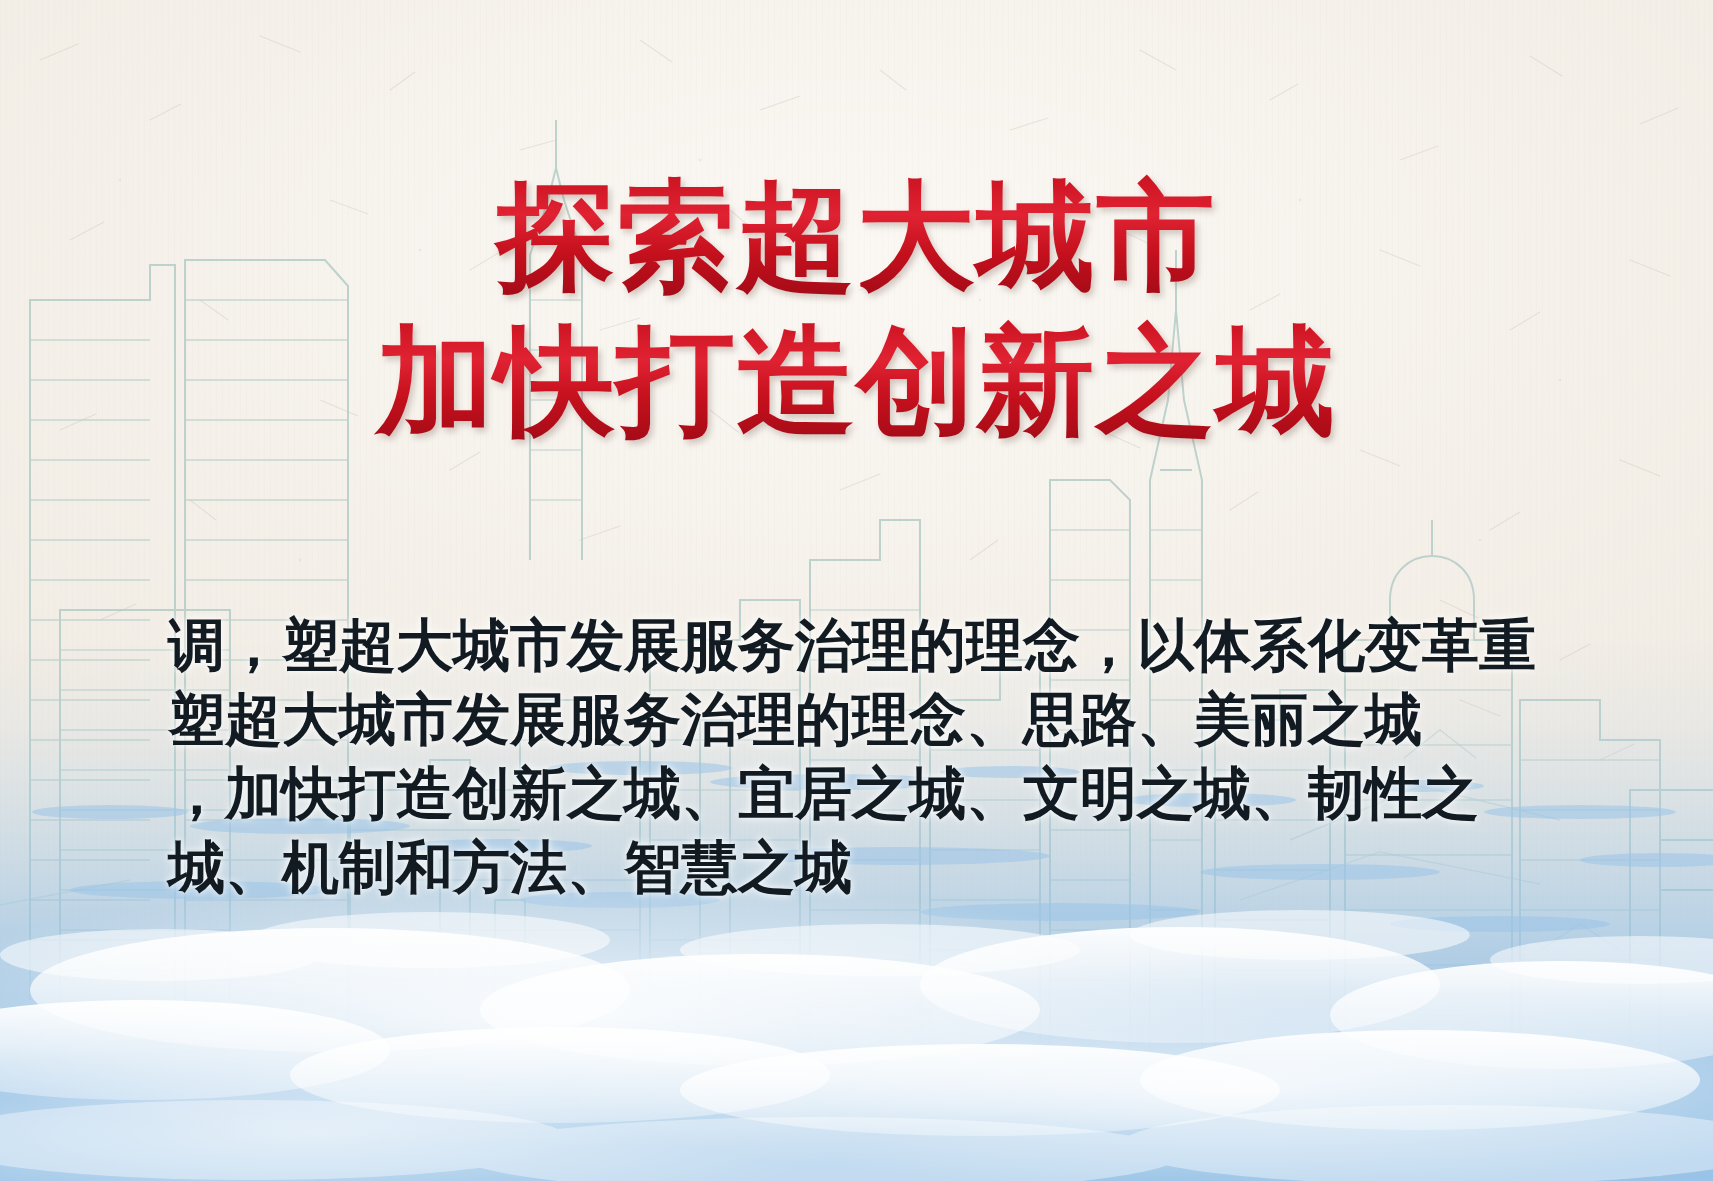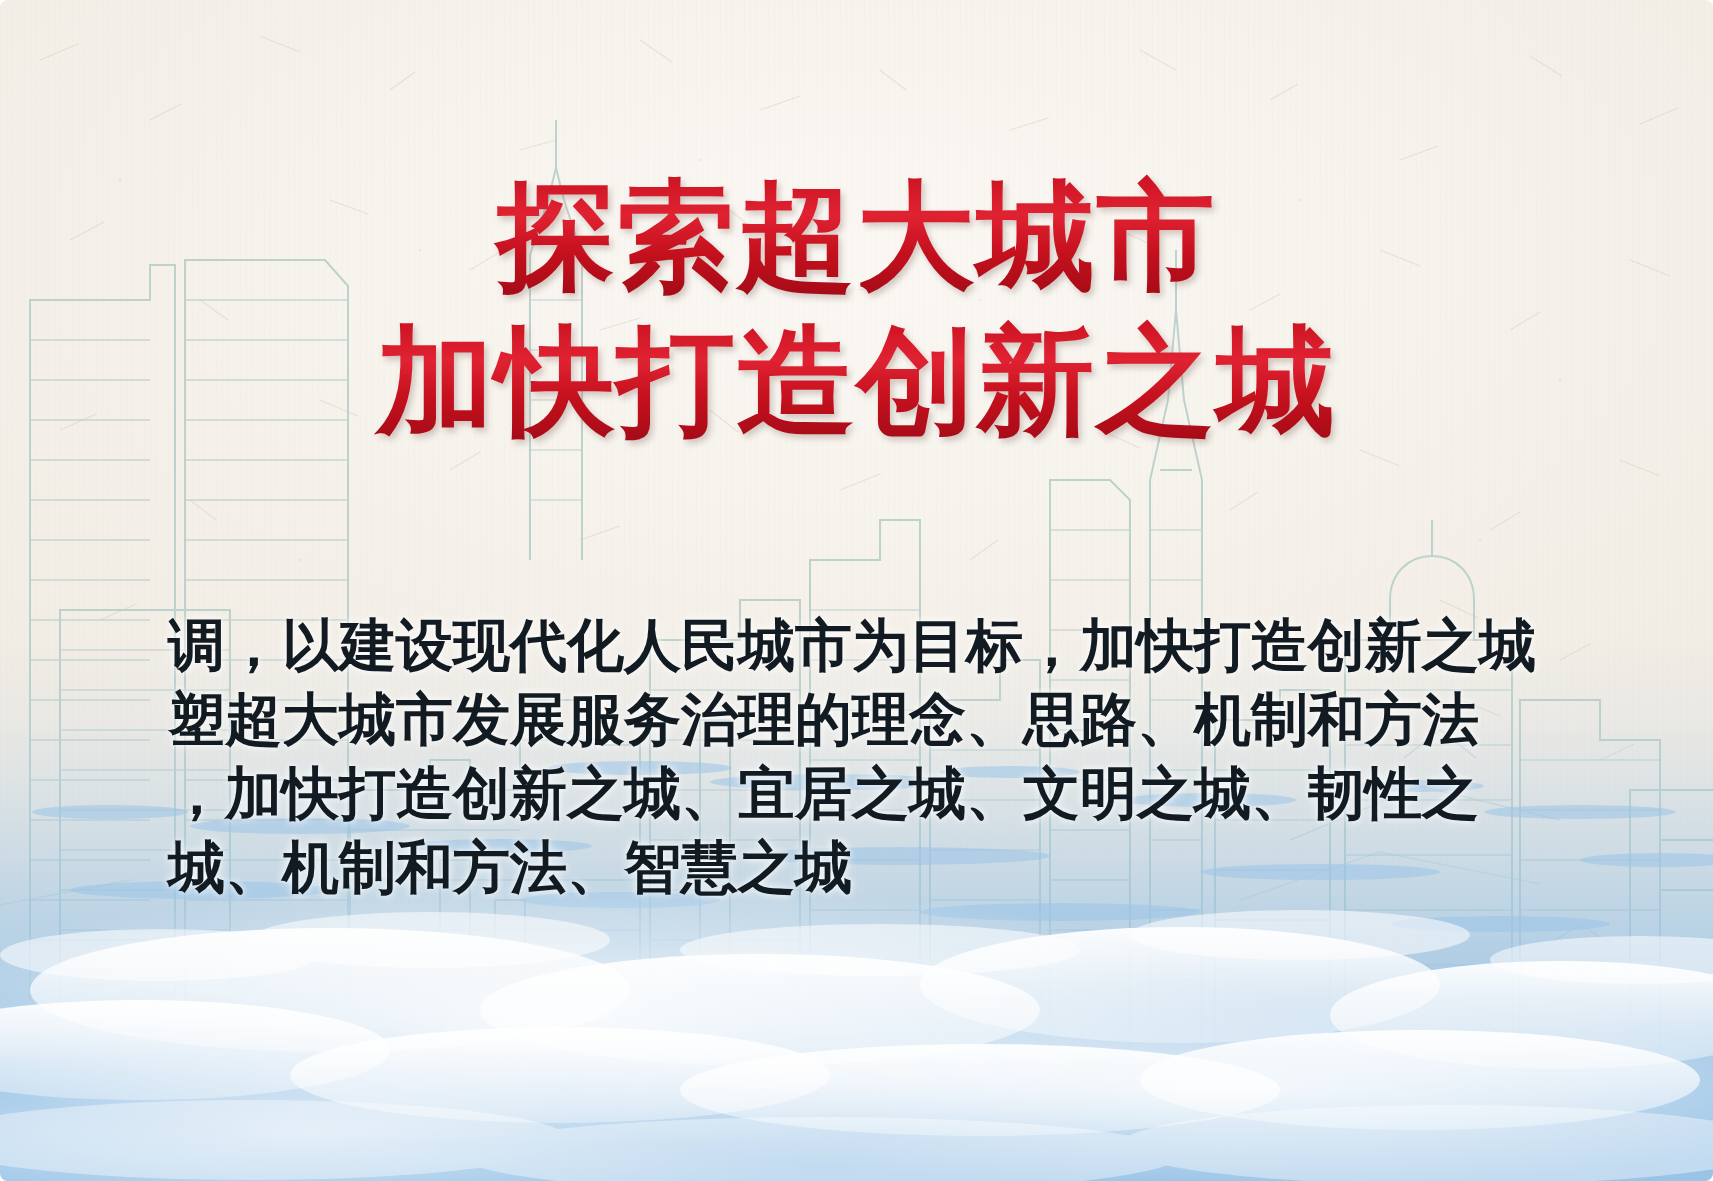--- a/index.html
+++ b/index.html
@@ -8,21 +8,20 @@
     background: #ffffff;
   }
 
   #poster {
     position: relative;
     width: 1713px;
     height: 1181px;
     overflow: hidden;
     background: #f6f2ec;
     font-family: "Liberation Sans", "DejaVu Sans", sans-serif;
-    border-radius: 8px;
     -webkit-font-smoothing: antialiased;
   }
 
   
 
   
   .layer {
     position: absolute;
     inset: 0;
     pointer-events: none;
@@ -453,20 +452,20 @@
   <div class="layer bg-haze"></div>
 
   <div class="content">
 
     <div class="title-block">
       <div class="title-line title-line-1">探索超大城市</div>
       <div class="title-line title-line-2">加快打造创新之城</div>
     </div>
 
     <div class="body-block">
-      <div class="body-line">调，以建设现代化人民城市为目标，加快打造创新之城</div>
-      <div class="body-line">塑超大城市发展服务治理的理念、思路、机制和方法</div>
+      <div class="body-line">调，塑超大城市发展服务治理的理念，以体系化变革重</div>
+      <div class="body-line">塑超大城市发展服务治理的理念、思路、美丽之城</div>
       <div class="body-line">，加快打造创新之城、宜居之城、文明之城、韧性之</div>
       <div class="body-line">城、机制和方法、智慧之城</div>
     </div>
 
   </div>
 </div>
 
 </body></html>

